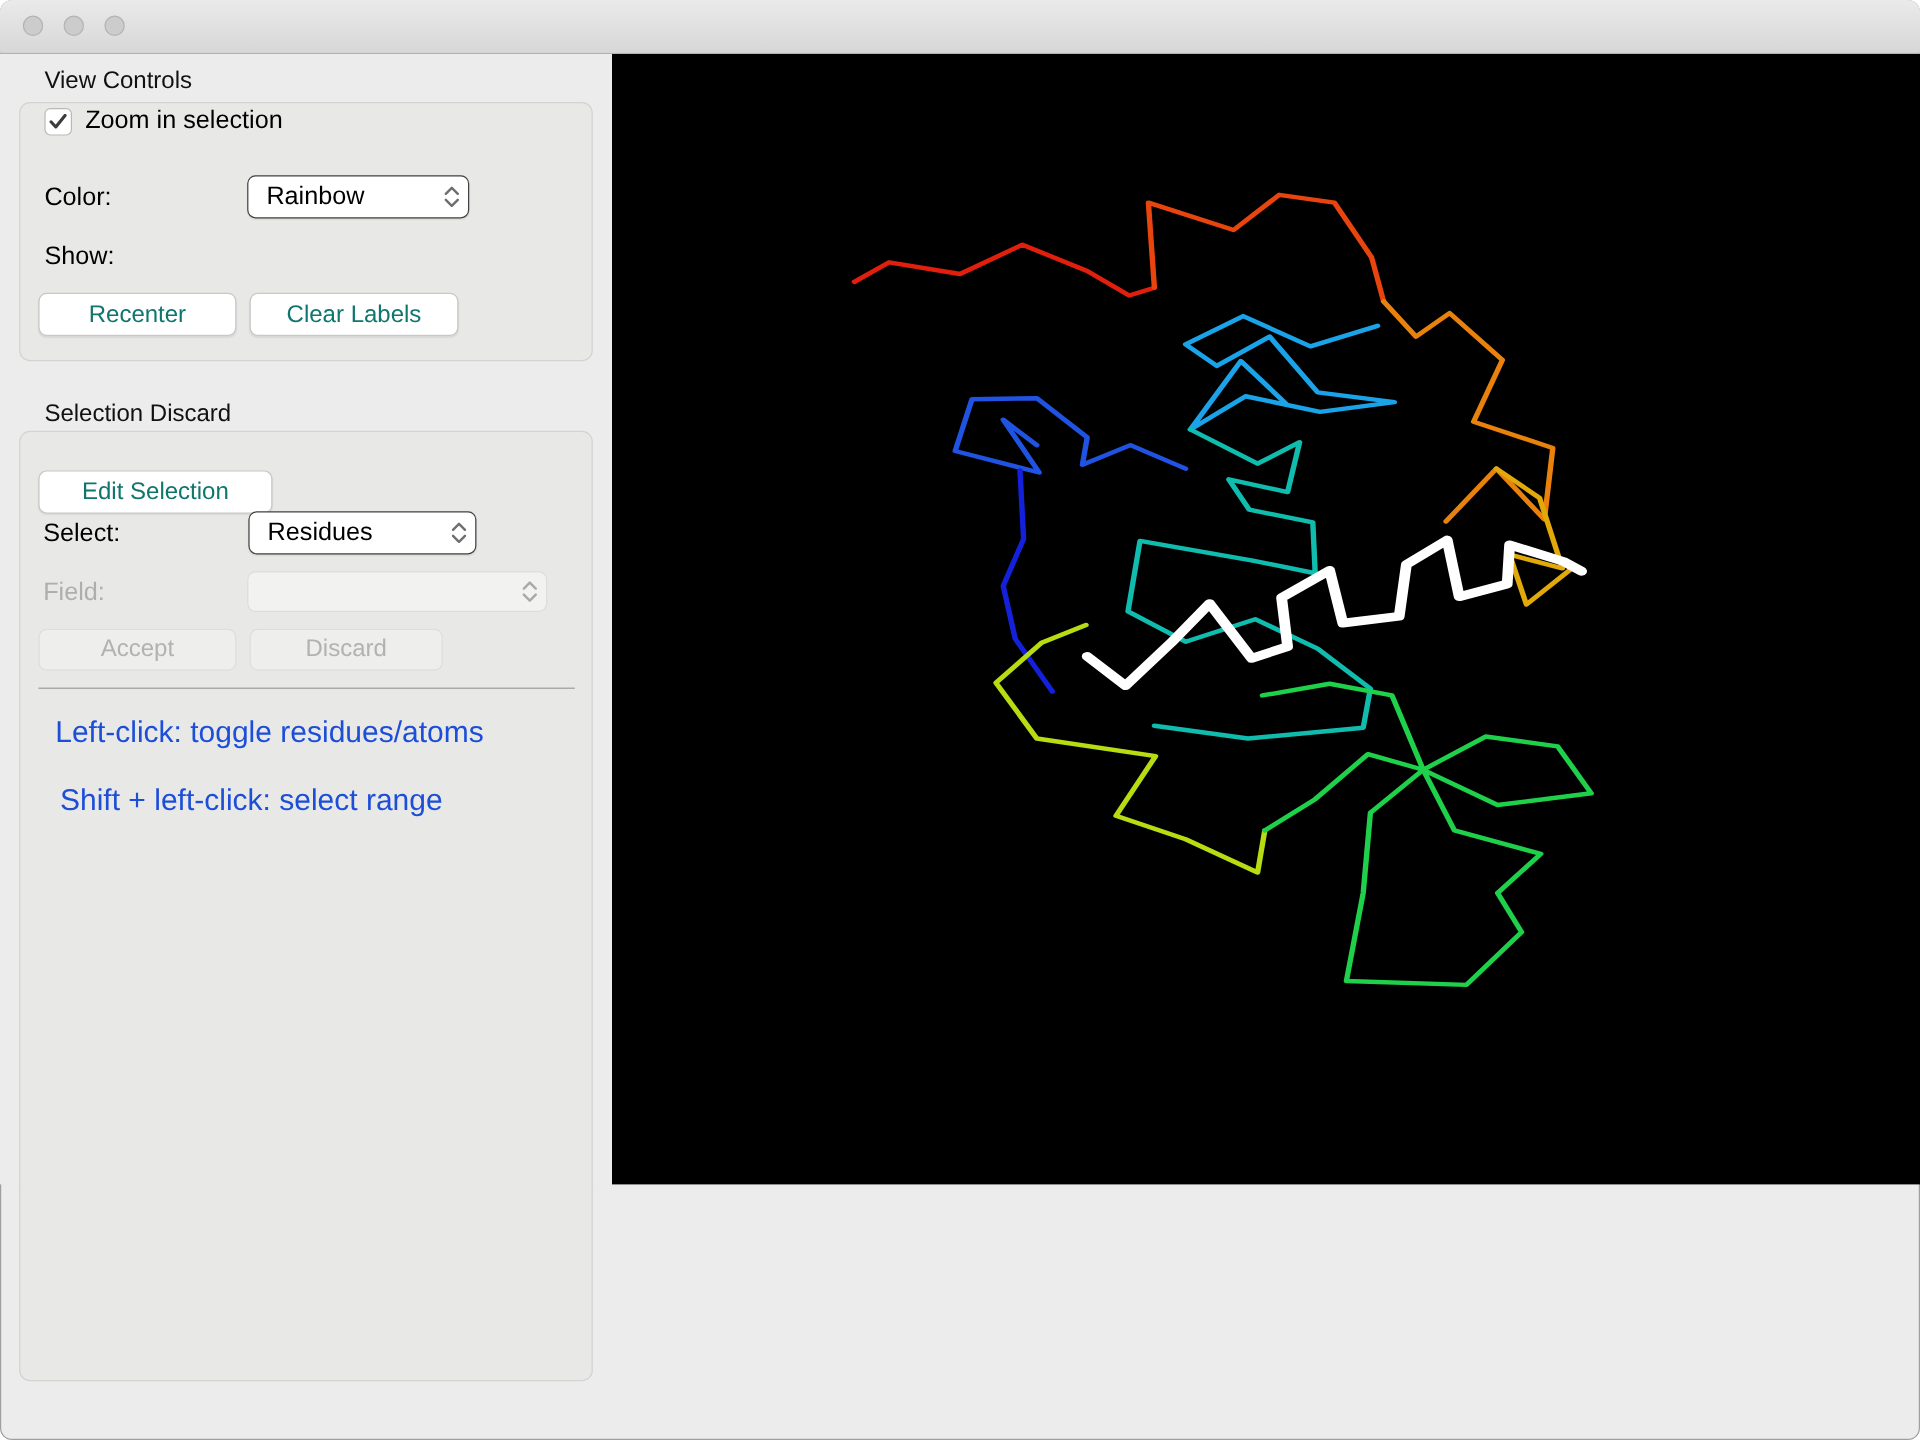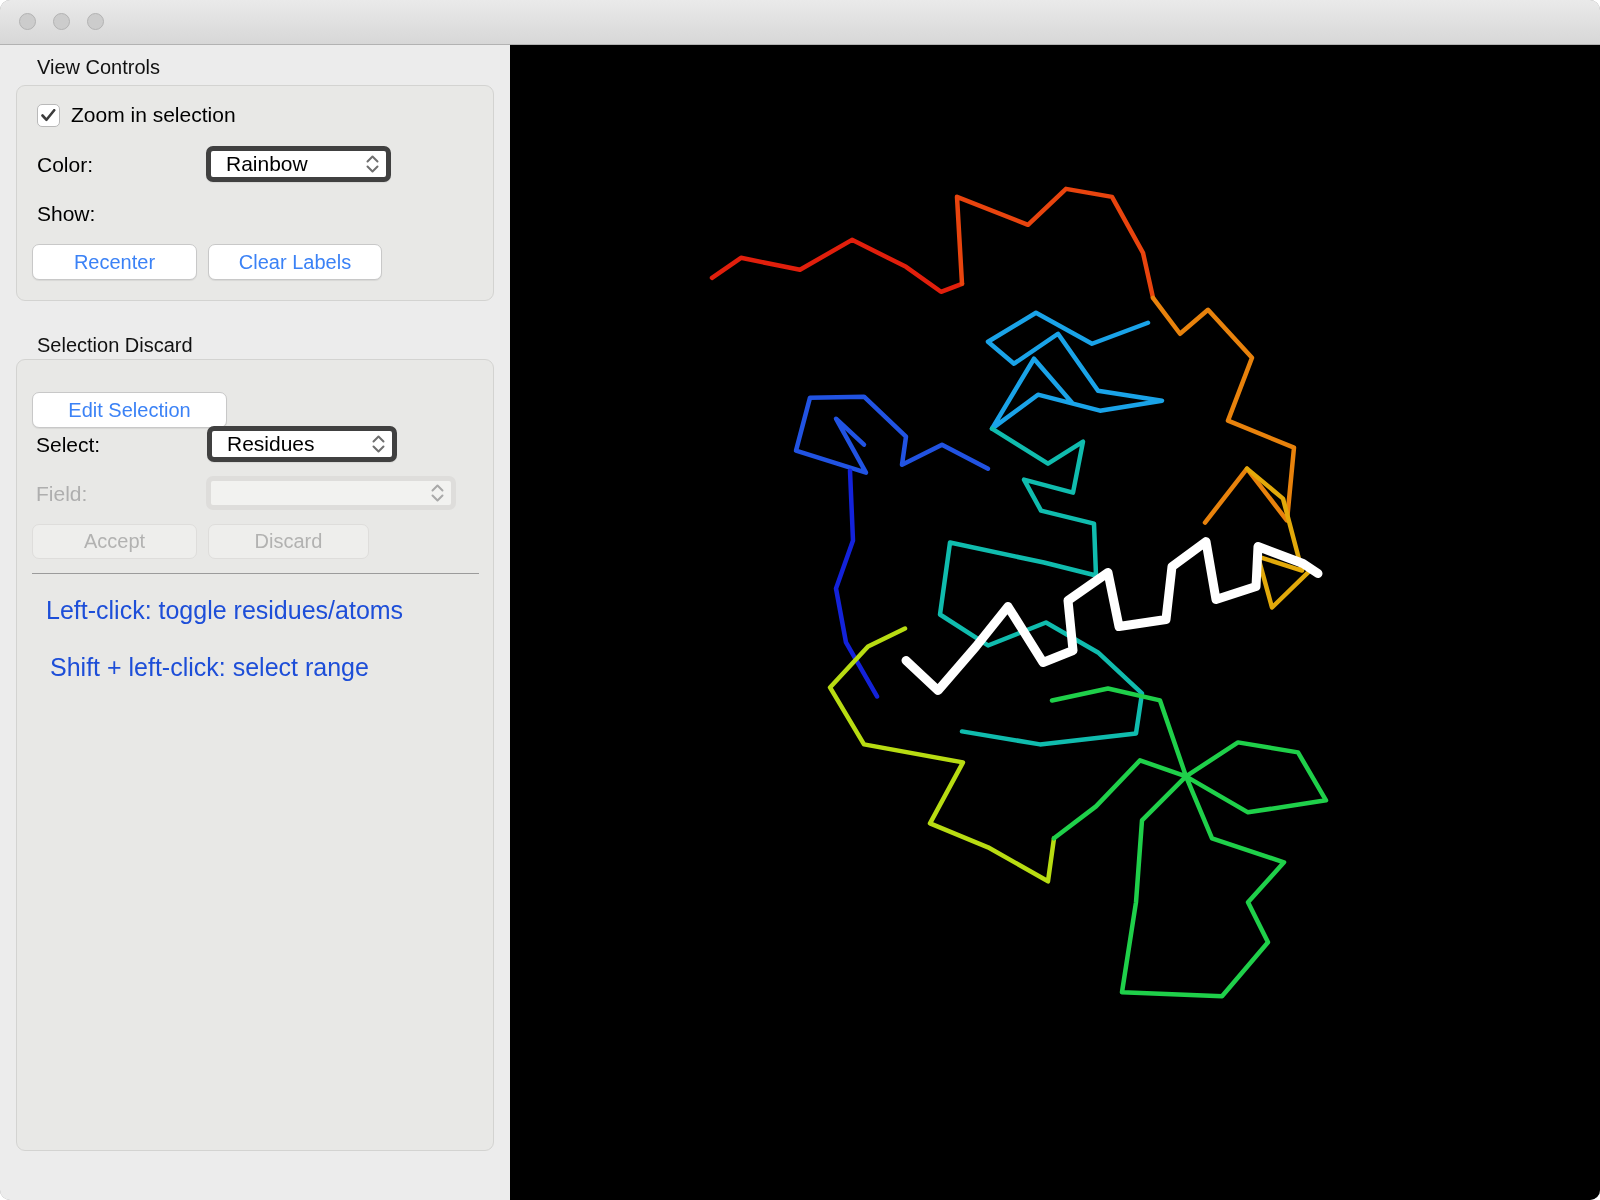--- a/index.html
+++ b/index.html
@@ -25,21 +25,21 @@
   }
   .traffic {
     position:absolute; top:13px;
     width:17px; height:17px; border-radius:50%;
     background:#cccccc; border:1px solid #b3b3b3;
     box-sizing:border-box;
   }
   .t-close { left:19px; } .t-min { left:53px; } .t-zoom { left:87px; }
 
   
-  .content { display:flex; height:1155px; }
+  .content { display:flex; height:942px; }
   .sidebar {
     width:510px; min-width:510px;
     background:#ececec;
     position:relative;
   }
   .viewport {
     flex:1; background:#000000; position:relative;
   }
   .viewport svg { width:100%; height:100%; display:block; }
 
@@ -65,37 +65,37 @@
     background:#ffffff;
     border:1px solid #b9b9b9; border-radius:5px;
     display:flex; align-items:center; justify-content:center;
     box-sizing:border-box;
   }
   .checkbox svg { display:none; }
   .checkbox.checked svg { display:block; }
 
   .popup {
     background:#ffffff;
-    border:5px solid #404040; border-radius:7px;
+    border:1px solid #404040; border-radius:7px;
     display:flex; align-items:center;
     box-shadow:0 1px 1px rgba(0,0,0,0.07);
   }
   .popup .ptext { flex:1; padding-left:15px; font-size:21px; color:#000; white-space:nowrap; }
   .popup .stepper {
     width:28px; display:flex; flex-direction:column;
     align-items:center; justify-content:center; gap:2px;
   }
   .popup.disabled { background:#f2f2f0; border-color:#dedddb; box-shadow:none; }
   .popup.disabled .ptext { color:#b5b5b5; }
 
   .btn {
     background:#ffffff;
     border:1px solid #c8c8c8; border-radius:7px;
     display:flex; align-items:center; justify-content:center;
-    font-size:20px; color:#3b82f6;
+    font-size:20px; color:#0f766e;
     box-shadow:0 1px 1px rgba(0,0,0,0.07);
     cursor:default; white-space:nowrap;
   }
   .btn.disabled {
     background:#eeeeec; border-color:#dedddb;
     color:#b2b2b1; box-shadow:none;
   }
   .divider { height:1px; background:#9b9b9b; }
   .help { font-size:25px; color:#1d4ed8; white-space:nowrap; }
 </style>
@@ -111,21 +111,21 @@
   </div>
 
   <div class="content">
 
     <div class="sidebar">
 
       <div class="section-label" style="top:11px;">View Controls</div>
 
       <div class="groupbox" style="top:40px; height:216px;">
 
-        <div class="abs checkrow" style="left:20px; top:17px;">
+        <div class="abs checkrow" style="left:20px; top:3px;">
           <div class="checkbox checked">
             <svg width="15" height="13" viewBox="0 0 15 13">
               <path d="M1.5 6.5 L5.5 10.8 L13.2 1.2" fill="none" stroke="#3c3c3c" stroke-width="2.6" stroke-linecap="round" stroke-linejoin="round"></path>
             </svg>
           </div>
           <span class="lbl">Zoom in selection</span>
         </div>
 
         <span class="abs lbl" style="left:20px; top:67px;">Color:</span>
         <div class="abs popup" style="left:189px; top:60px; width:185px; height:36px;">

